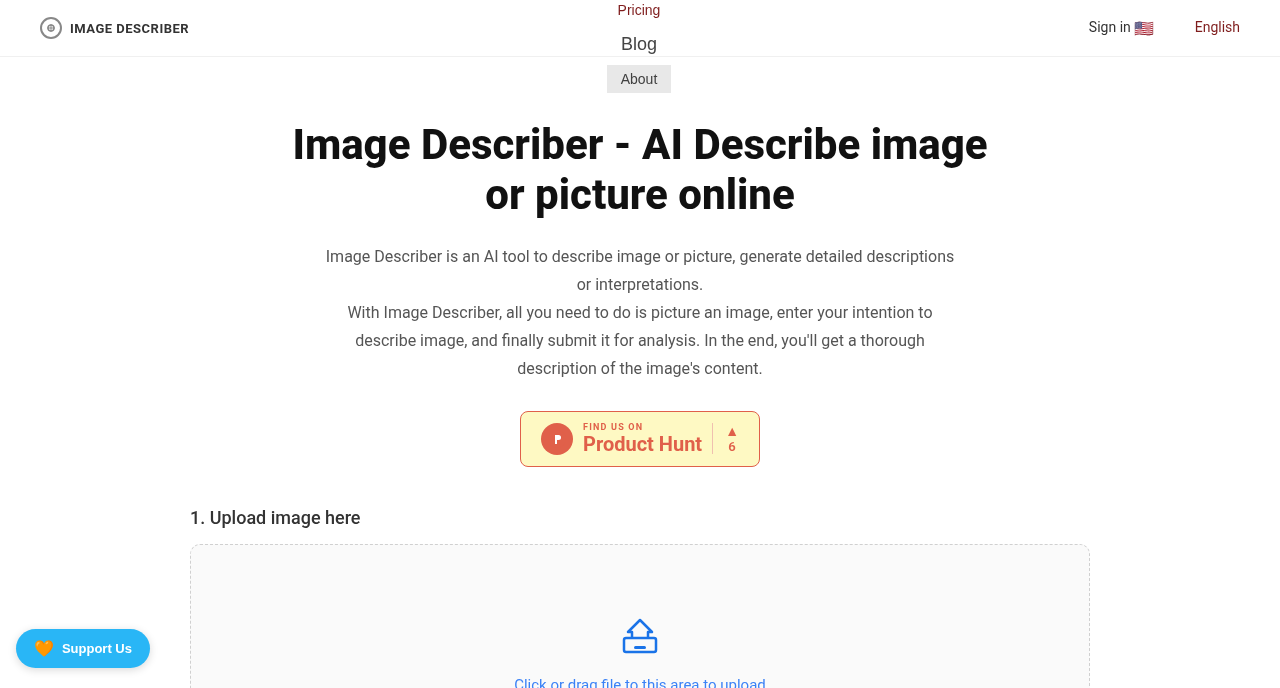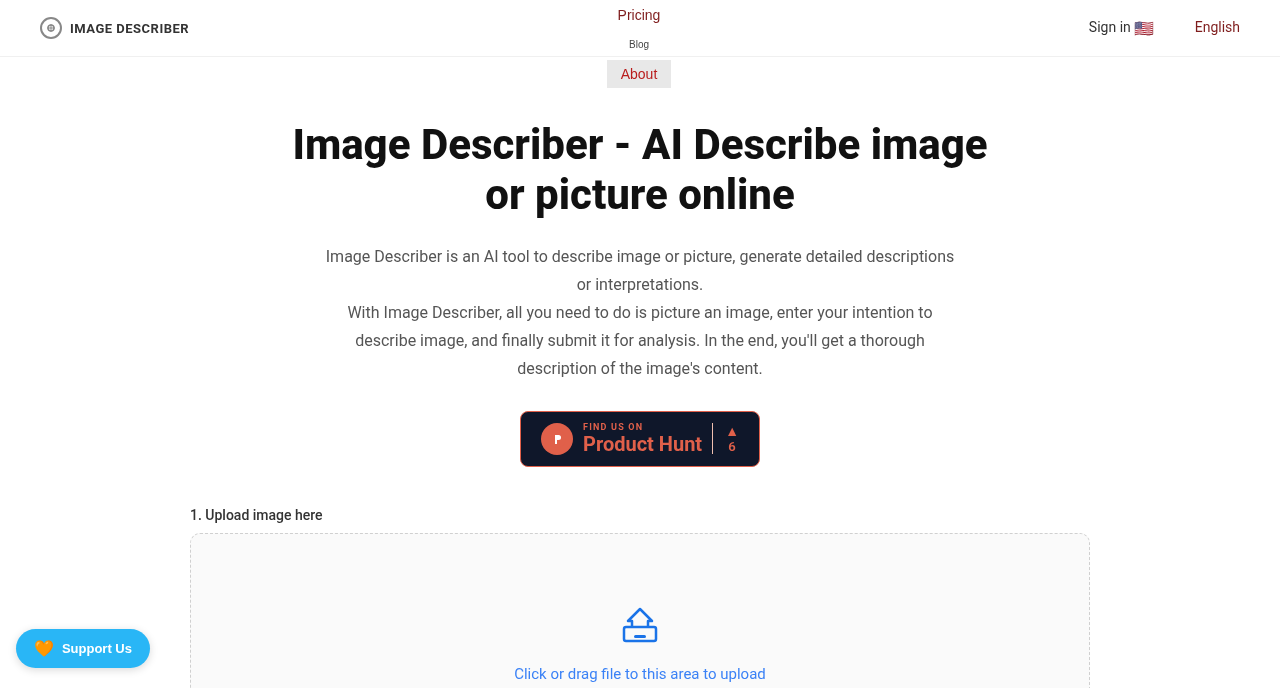--- a/index.html
+++ b/index.html
@@ -22,61 +22,61 @@
         <line x1="5" y1="1" x2="5" y2="9" stroke="#888" stroke-width="1"></line>
         <line x1="1" y1="5" x2="9" y2="5" stroke="#888" stroke-width="1"></line>
       </svg>
     </div>
     <span style="font-size:13px;font-weight:700;color:#333;letter-spacing:0.5px;">IMAGE DESCRIBER</span>
   </div>
 
   <div style="display:flex;align-items:center;gap:4px;flex-direction:column;">
     <button style="padding:6px 14px;border-radius:6px;font-size:14px;color:#1a73e8;background:none;border:none;cursor:pointer;font-weight:500;">Home</button>
     <button style="padding:6px 14px;border-radius:6px;font-size:14px;color:#7f1d1d;background:none;border:none;cursor:pointer;">Pricing</button>
-    <button style="padding:6px 14px;border-radius:6px;font-size:10px;color:#444;background:none;border:none;cursor:pointer;">Blog</button>
-    <button style="padding:6px 14px;border-radius:0;font-size:14px;color:#b91c1c;background:#e8e8e8;border:none;cursor:pointer;font-weight:500;">About</button>
+    <button style="padding:6px 14px;border-radius:6px;font-size:18px;color:#444;background:none;border:none;cursor:pointer;">Blog</button>
+    <button style="padding:6px 14px;border-radius:0;font-size:14px;color:#404040;background:#e8e8e8;border:none;cursor:pointer;font-weight:500;">About</button>
   </div>
 
   <div style="display:flex;align-items:flex-start;gap:4px;">
     <span style="font-size:14px;color:#333;cursor:pointer;">Sign in</span>
     <span style="font-size:16px;">🇺🇸</span>
     <span style="font-size:14px;color:#7f1d1d;cursor:pointer;margin-left:36px;">English</span>
   </div>
 </nav>
 
 <section style="text-align:center;padding:55px 20px 20px;">
   <h1 style="font-size:42px;font-weight:800;line-height:1.2;max-width:700px;margin:8px auto 22px;color:#111;">Image Describer - AI Describe image or picture online</h1>
   <p style="font-size:16px;color:#555;max-width:640px;margin:0 auto 28px;line-height:1.75;">
     <span>Image Describer is an AI tool to describe image or picture, generate detailed descriptions or interpretations.</span><br>
     <span>With Image Describer, all you need to do is picture an image, enter your intention to describe image, and finally submit it for analysis. In the end, you'll get a thorough description of the image's content.</span>
   </p>
 
   
-  <div style="display:inline-flex;align-items:center;gap:10px;border:1.5px solid #e0604a;border-radius:8px;padding:10px 20px;cursor:pointer;background:#0f172a;">
+  <div style="display:inline-flex;align-items:center;gap:10px;border:1.5px solid #e0604a;border-radius:8px;padding:10px 20px;cursor:pointer;background:#fef9c3;">
     <div style="width:32px;height:32px;background:#e0604a;border-radius:50%;display:flex;align-items:center;justify-content:center;">
       <svg width="18" height="18" viewBox="0 0 18 18" fill="none">
         <circle cx="9" cy="9" r="9" fill="#e0604a"></circle>
         <path d="M7 5h3.5a2.5 2.5 0 010 5H7V5z" fill="white"></path>
         <rect x="7" y="10" width="2" height="4" fill="white"></rect>
       </svg>
     </div>
     <div style="text-align:left;">
       <div style="font-size:9px;color:#e0604a;font-weight:700;letter-spacing:1.2px;">FIND US ON</div>
       <div style="font-size:20px;font-weight:700;color:#e0604a;line-height:1.2;">Product Hunt</div>
     </div>
     <div style="display:flex;flex-direction:column;align-items:center;border-left:1px solid #f0c0b0;padding-left:12px;color:#e0604a;">
       <span style="font-size:14px;">▲</span>
       <span style="font-size:13px;font-weight:600;">6</span>
     </div>
   </div>
 </section>
 
 <div style="max-width:940px;margin:20px auto 0;padding:0 20px 60px;">
 
-  <p style="font-size:14px;color:#333;margin-bottom:10px;font-weight:500;">1. Upload image here</p>
+  <p style="font-size:18px;color:#333;margin-bottom:16px;font-weight:500;">1. Upload image here</p>
 
   <div style="border:1.5px dashed #d0d0d0;border-radius:10px;background:#fafafa;
            display:flex;flex-direction:column;align-items:center;justify-content:center;
            padding:65px 20px;cursor:pointer;margin-bottom:20px;">
     <div style="margin-bottom:14px;">
       <svg width="48" height="48" viewBox="0 0 48 48" fill="none" xmlns="http://www.w3.org/2000/svg">
 
         <rect x="8" y="28" width="32" height="14" rx="2" stroke="#1a73e8" stroke-width="2.5" fill="none"></rect>
         <path d="M16 28v-6h-4l12-12 12 12h-4v6" stroke="#1a73e8" stroke-width="2.5" stroke-linejoin="round" fill="none"></path>
         <rect x="18" y="36" width="12" height="3" rx="1.5" fill="#1a73e8"></rect>

